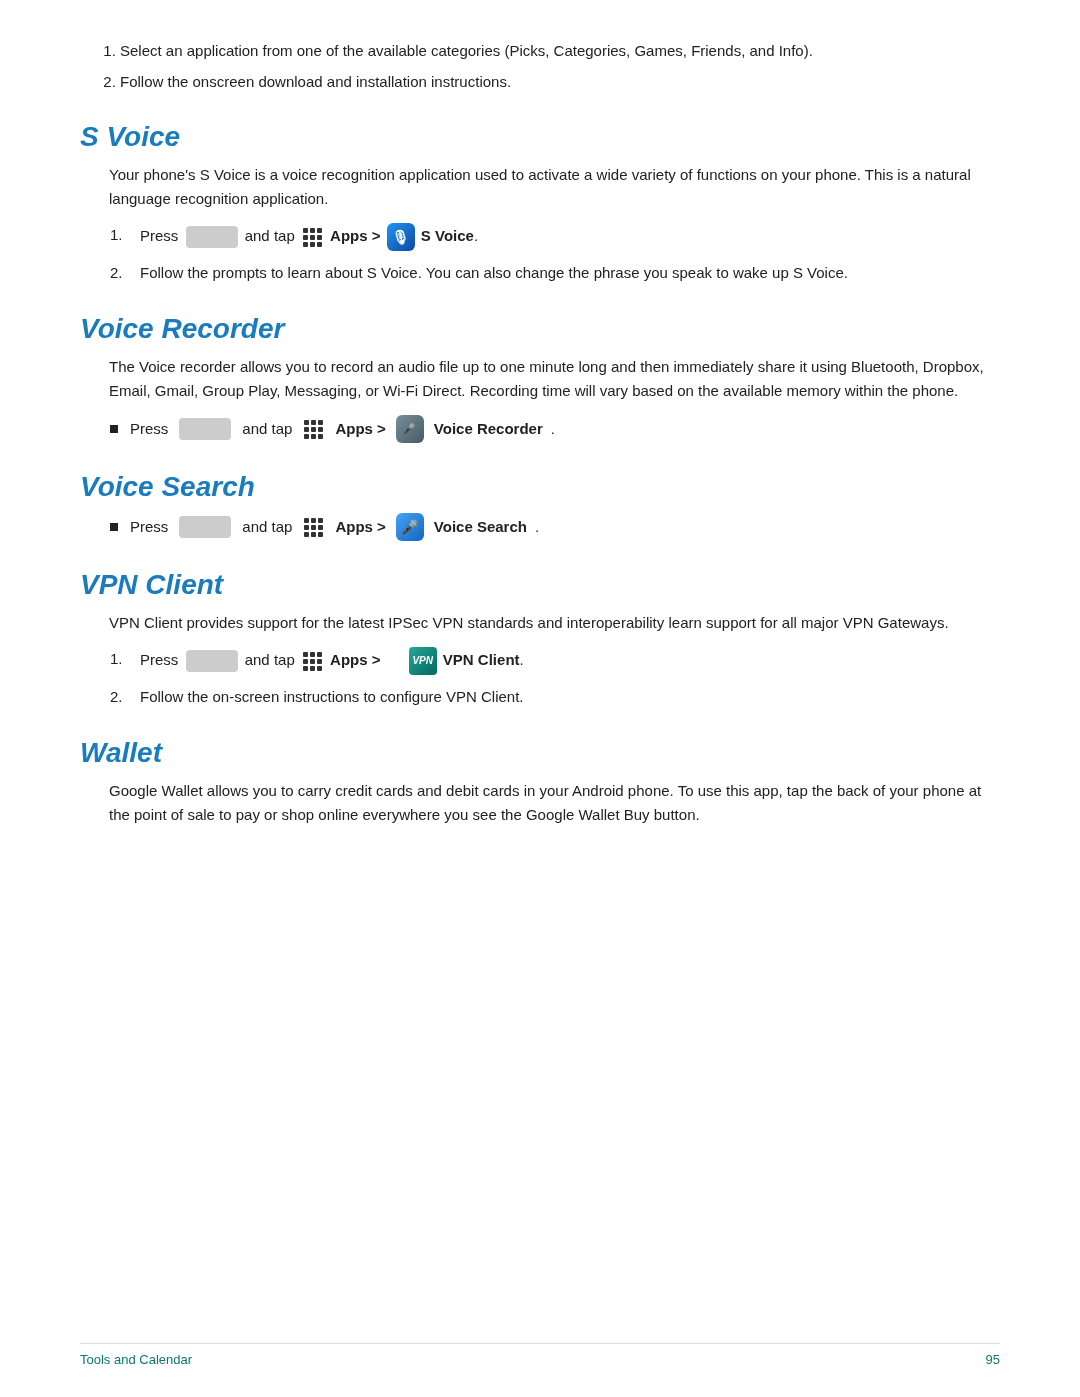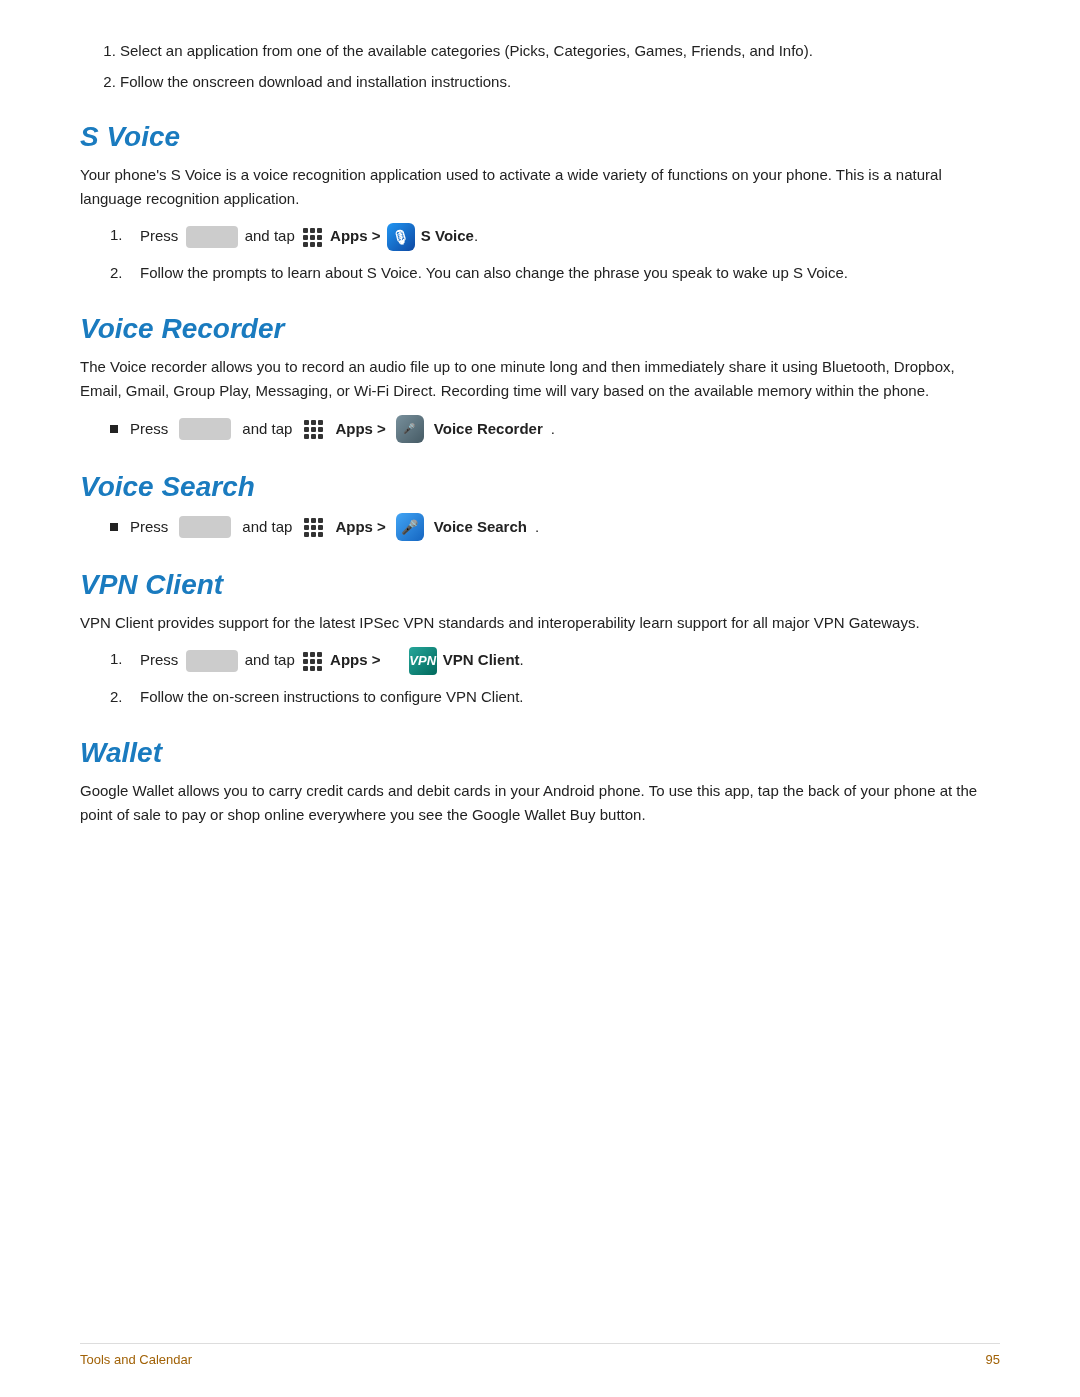--- a/index.html
+++ b/index.html
@@ -33,20 +33,21 @@
     }
 
     .intro-list li {
       margin-bottom: 8px;
       line-height: 1.5;
     }
 
     p {
       line-height: 1.6;
       margin-bottom: 12px;
+      margin-left: 29px;
     }
 
     .numbered-list {
       list-style: none;
       margin-left: 30px;
       margin-bottom: 12px;
     }
 
     .numbered-list li {
       margin-bottom: 10px;
@@ -130,21 +131,21 @@
     }
 
     .app-icon-voice-search {
       background: linear-gradient(135deg, #42A5F5, #1565C0);
       color: white;
     }
 
     .app-icon-vpn {
       background: linear-gradient(135deg, #26A69A, #00695C);
       color: white;
-      font-size: 13px;
+      font-size: 10px;
       font-style: italic;
       border-radius: 4px;
       margin-left: 24px;
     }
 
     .grid-icon {
       display: inline-grid;
       grid-template-columns: repeat(3, 5px);
       gap: 2px;
       vertical-align: middle;
@@ -158,21 +159,21 @@
       border-radius: 1px;
     }
 
     .footer {
       position: fixed;
       bottom: 30px;
       left: 80px;
       right: 80px;
       display: flex;
       justify-content: space-between;
-      color: #a16207;
+      color: #0f766e;
       font-size: 13px;
       border-top: 1px solid #ddd;
       padding-top: 8px;
     }
 
     .content-area {
       padding-bottom: 60px;
     }
   </style>
 </head>

